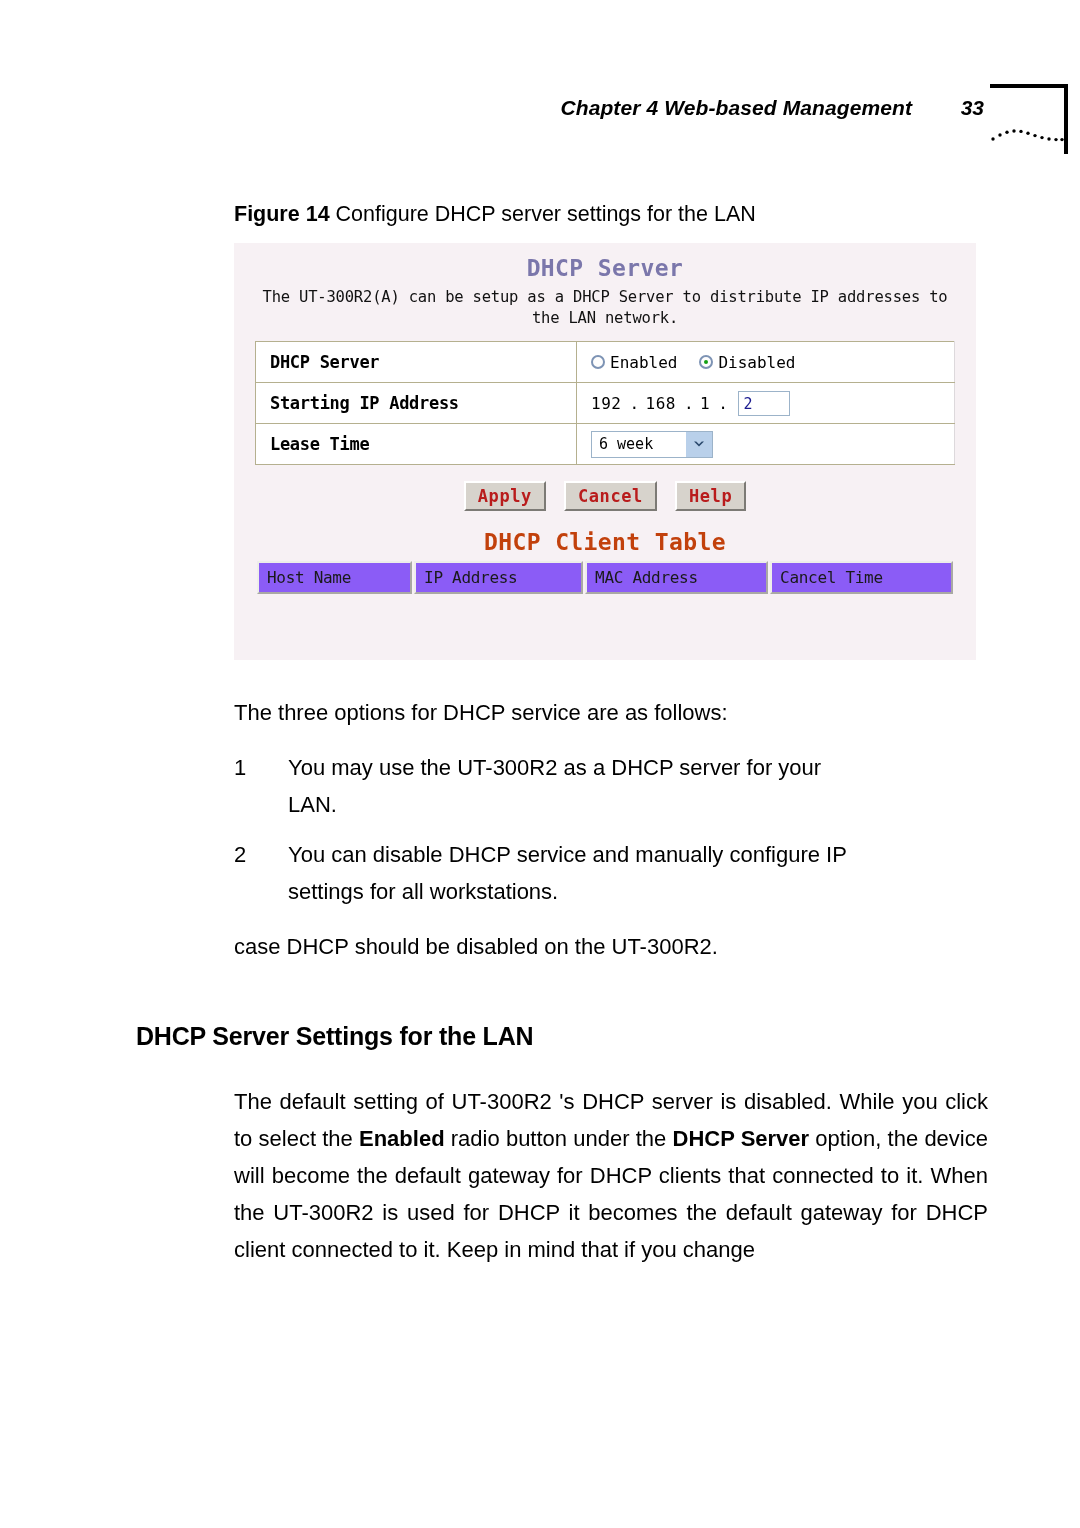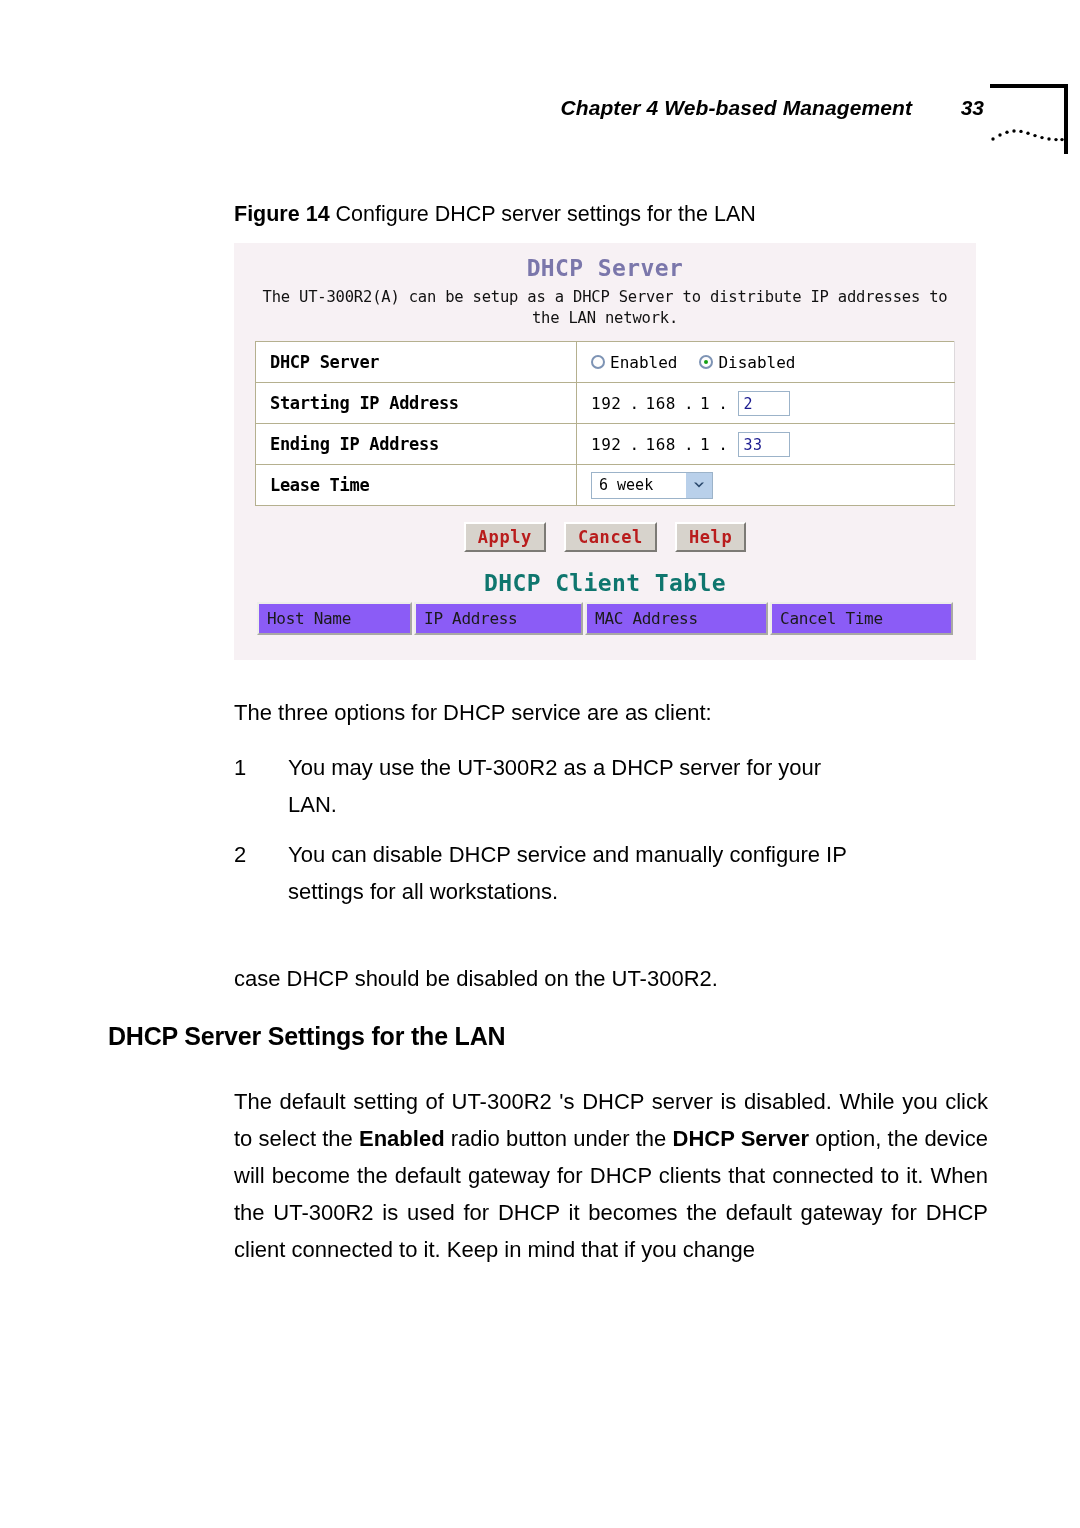--- a/index.html
+++ b/index.html
@@ -195,21 +195,21 @@
     border-right: 2px solid #7c7a75;
     padding: 3px 12px;
     font-size: 17px;
     font-weight: bold;
     letter-spacing: 0.6px;
     color: #b91c1c;
   }
 
   .shot-subtitle {
     text-align: center;
-    color: #0f766e;
+    color: #c2410c;
     font-size: 23px;
     font-weight: bold;
     letter-spacing: 0.4px;
     margin-top: 18px;
   }
 
   .client-table {
     margin: 6px auto 0 auto;
     width: 700px;
     border-collapse: separate;
@@ -257,25 +257,25 @@
     text-align: justify;
   }
   .num-item .num-body > span.last { display: block; text-align: left; }
   .item-1 { top: 749px; }
   .item-2 { top: 836px; }
 
   .p-isp {
     top: 928px;
     text-align: justify;
   }
-  .p-isp .last { display: block; text-align: left; margin-top: 32px; }
+  .p-isp .last { display: block; text-align: left; }
 
   .section-heading {
     position: absolute;
-    left: 108px;
+    left: 136px;
     top: 1022px;
     font-size: 25px;
     font-weight: bold;
     letter-spacing: -0.2px;
   }
 
   .p-final {
     top: 1083px;
     text-align: justify;
   }
@@ -341,34 +341,20 @@
             <span class="ip-dot">.</span>
             <span class="ip-octet">168</span>
             <span class="ip-dot">.</span>
             <span class="ip-octet">1</span>
             <span class="ip-dot">.</span>
             <span class="ip-input">2</span>
           </div>
         </td>
       </tr>
 
-      <tr>
-        <td class="label">Ending IP Address</td>
-        <td class="value">
-          <div class="ip-row">
-            <span class="ip-octet">192</span>
-            <span class="ip-dot">.</span>
-            <span class="ip-octet">168</span>
-            <span class="ip-dot">.</span>
-            <span class="ip-octet">1</span>
-            <span class="ip-dot">.</span>
-            <span class="ip-input">33</span>
-          </div>
-        </td>
-      </tr>
 
       <tr>
         <td class="label">Lease Time</td>
         <td class="value">
           <div class="select-box">
             <span class="select-value">6 week</span>
             <span class="select-arrow">
               <svg width="12" height="8" viewBox="0 0 12 8" aria-hidden="true">
                 <path d="M1 1.5 L6 6.5 L11 1.5 L8.8 1.5 L6 4.3 L3.2 1.5 Z" fill="#2c4a6e"></path>
               </svg>
@@ -392,21 +378,21 @@
       <tr>
         <th>Host Name</th>
         <th>IP Address</th>
         <th>MAC Address</th>
         <th>Cancel Time</th>
       </tr>
     </thead>
   </table>
 </div>
 
-<div class="body-text p-intro">The three options for DHCP service are as client:</div>
+<div class="body-text p-intro">The three options for DHCP service are as follows:</div>
 
 <div class="num-item item-1">
   <span class="num">1</span>
   <span class="num-body">
     <span>You may use the UT-300R2 as a DHCP server for your</span>
     <span class="last">LAN.</span>
   </span>
 </div>
 
 <div class="num-item item-2">

